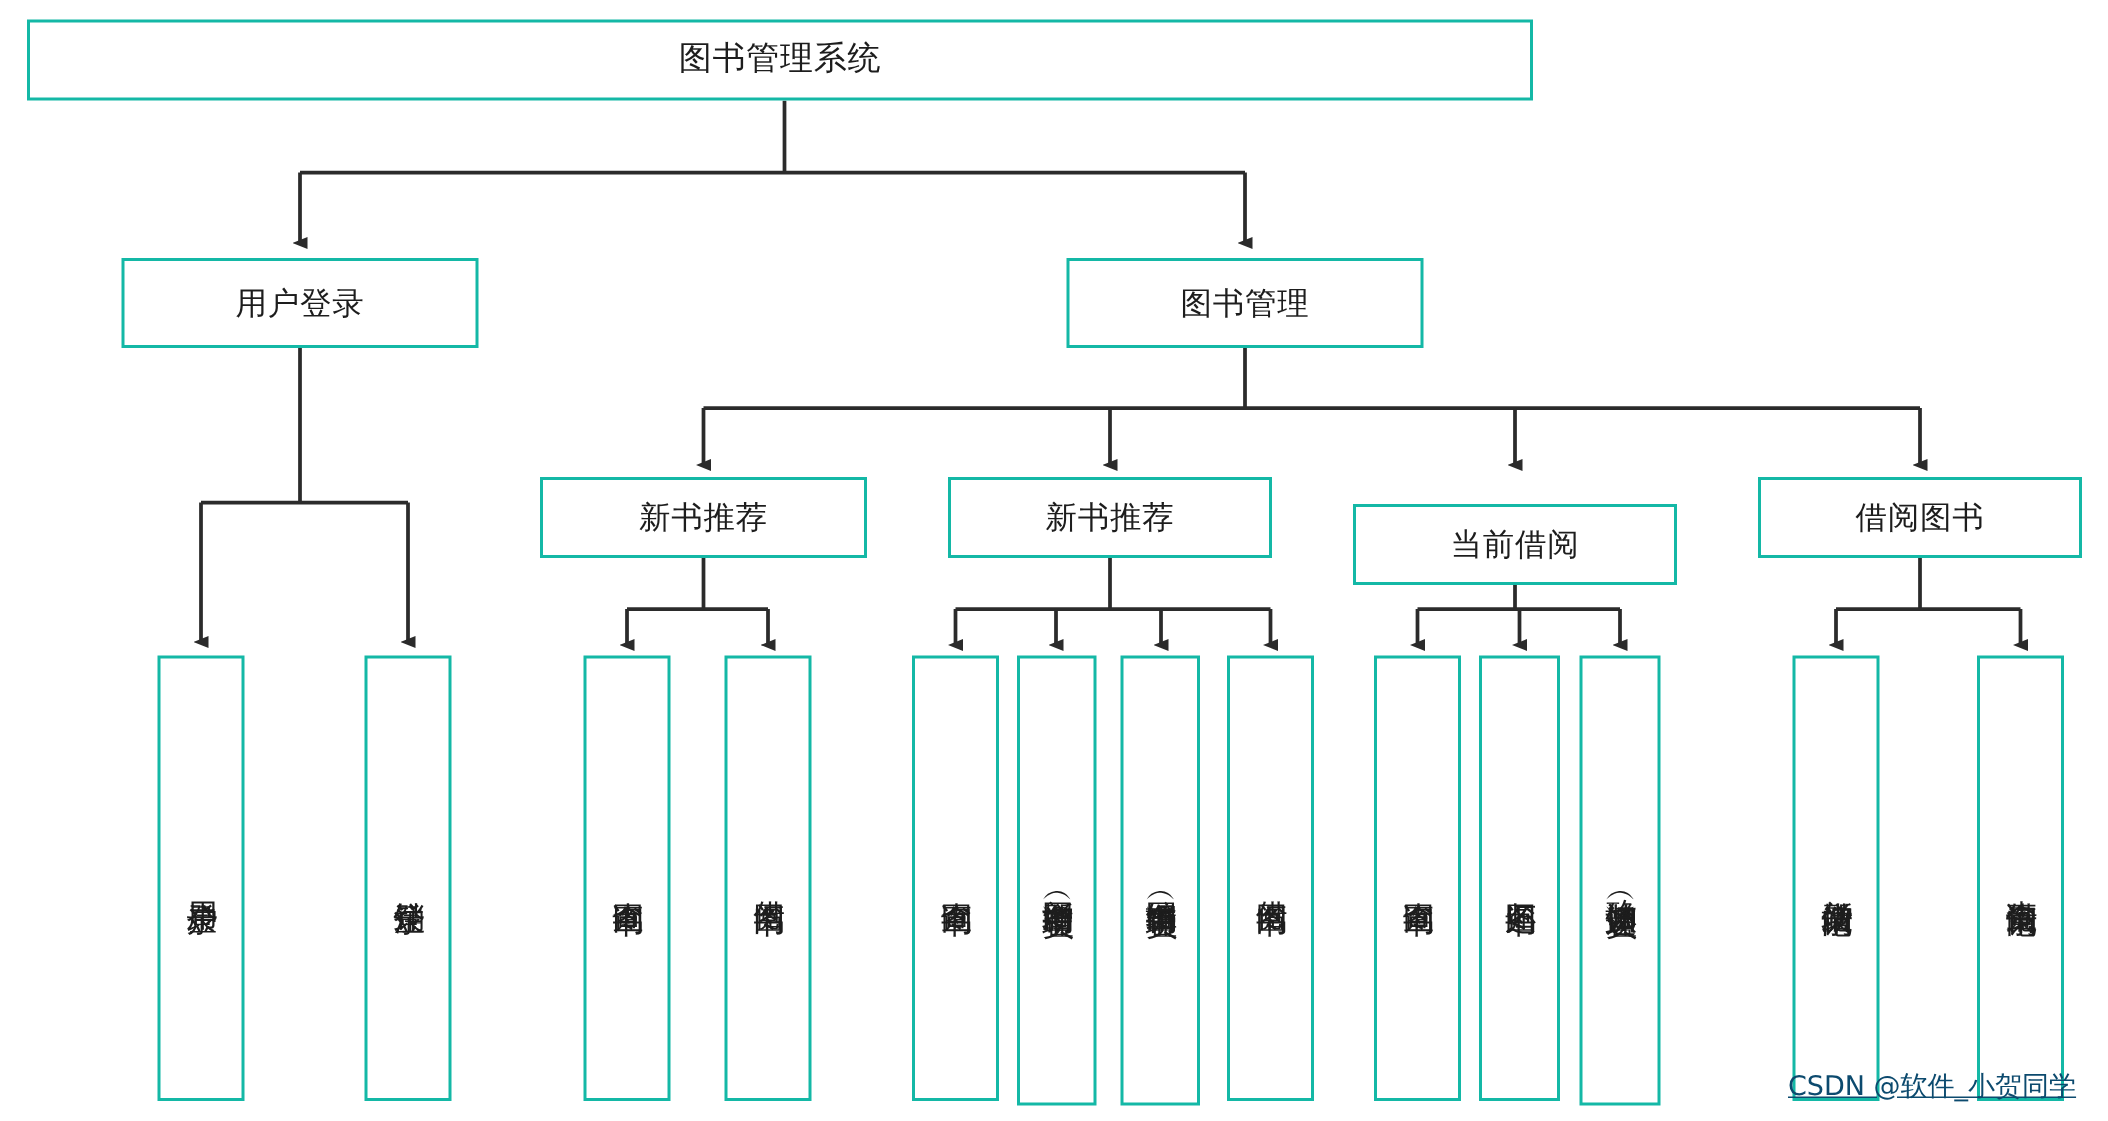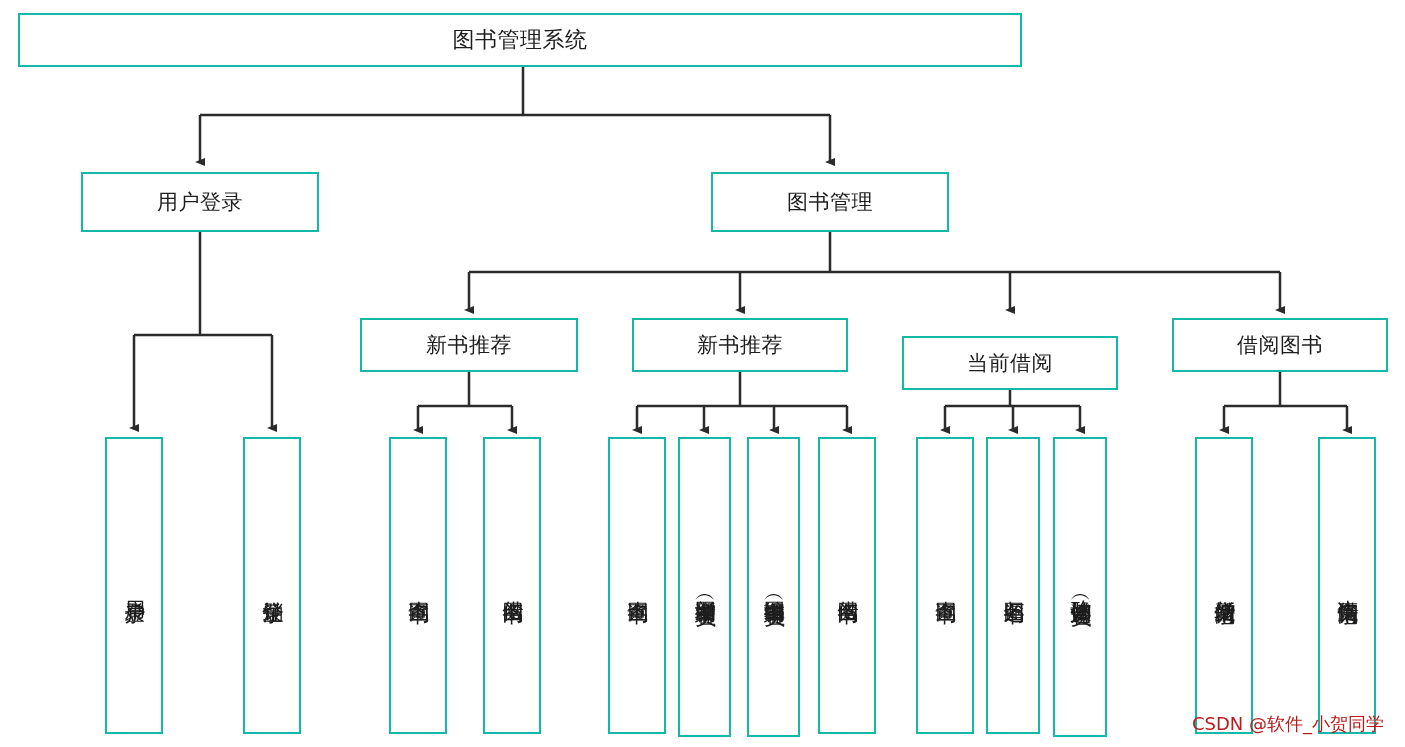--- a/index.html
+++ b/index.html
@@ -56,24 +56,25 @@
     white-space: normal;
     text-align: center;
     max-height: 100%;
   }
   .node.root .label { font-size: 22px; }
   .watermark {
     position: absolute;
     left: 1192px;
     top: 712px;
     font-size: 18px;
-    color: #b91c1c;
+    color: #0c4a6e;
     white-space: nowrap;
     z-index: 5;
     font-family: "DejaVu Sans", "Liberation Sans", sans-serif;
+    text-decoration: underline;
   }
 </style>
 </head>
 <body>
 
 <div id="diagram">
 
   <svg id="edges" viewBox="0 0 1405 747" xmlns="http://www.w3.org/2000/svg">
     <defs>
       <marker id="arrow" markerWidth="10" markerHeight="10" refX="4" refY="5" orient="auto" markerUnits="userSpaceOnUse">

